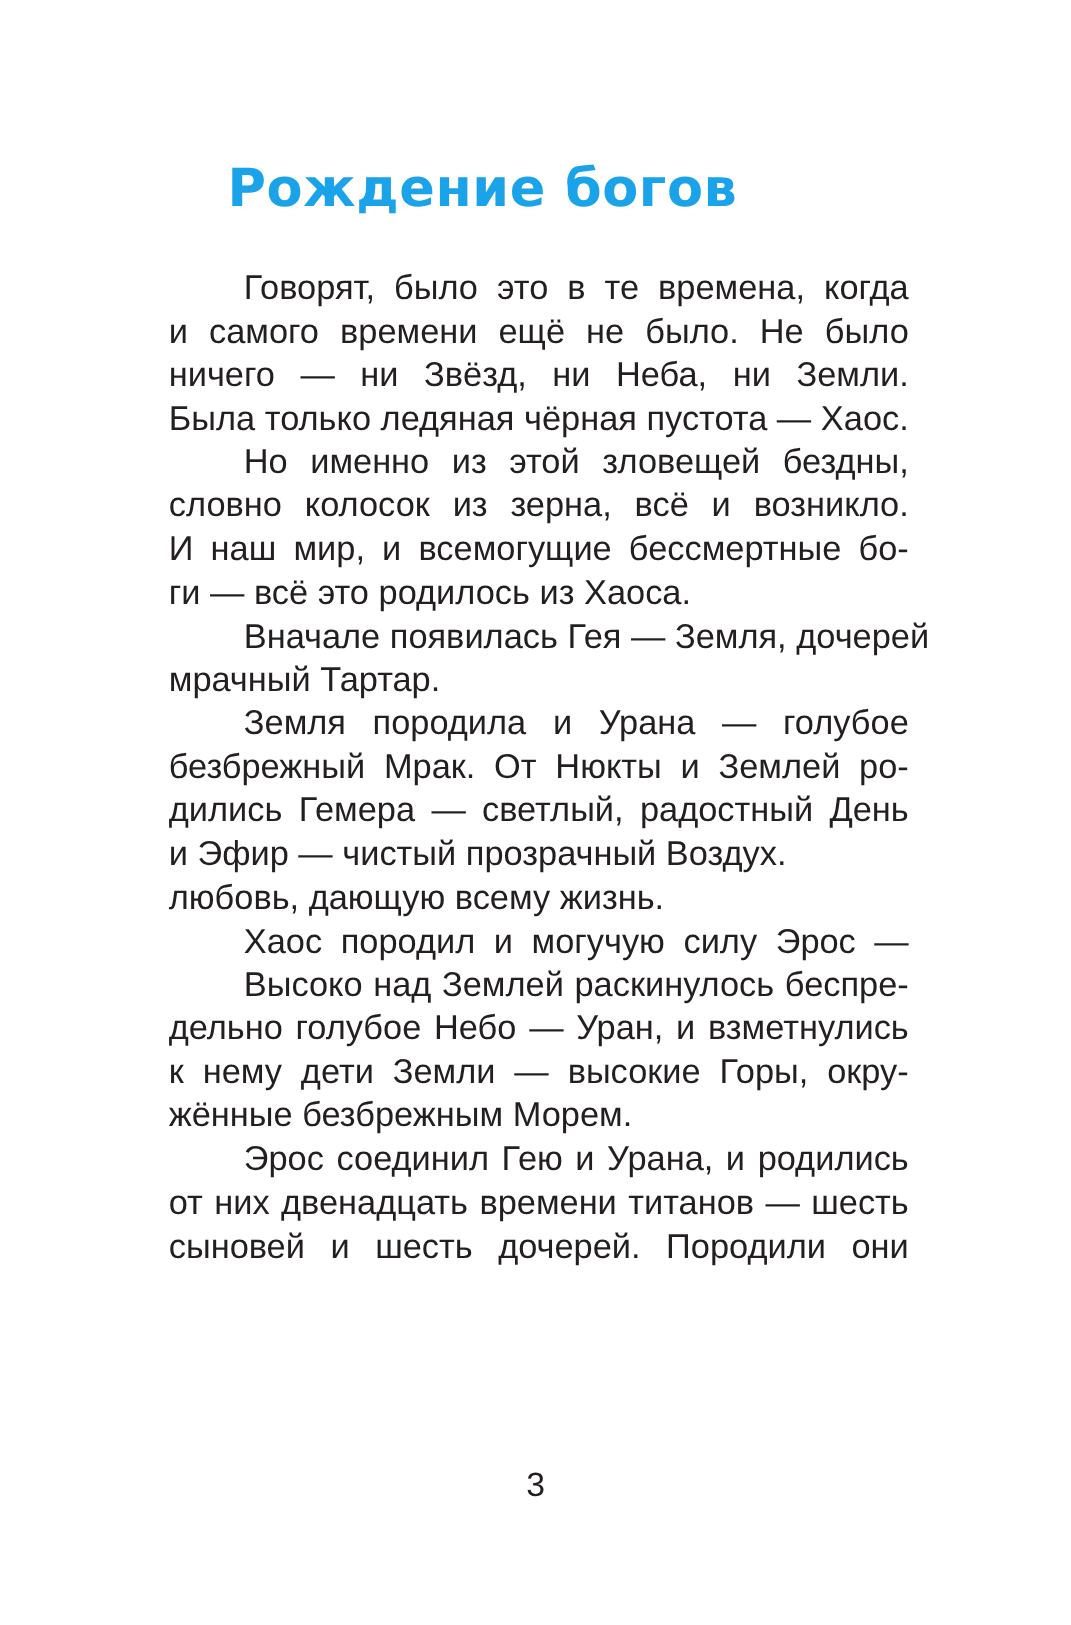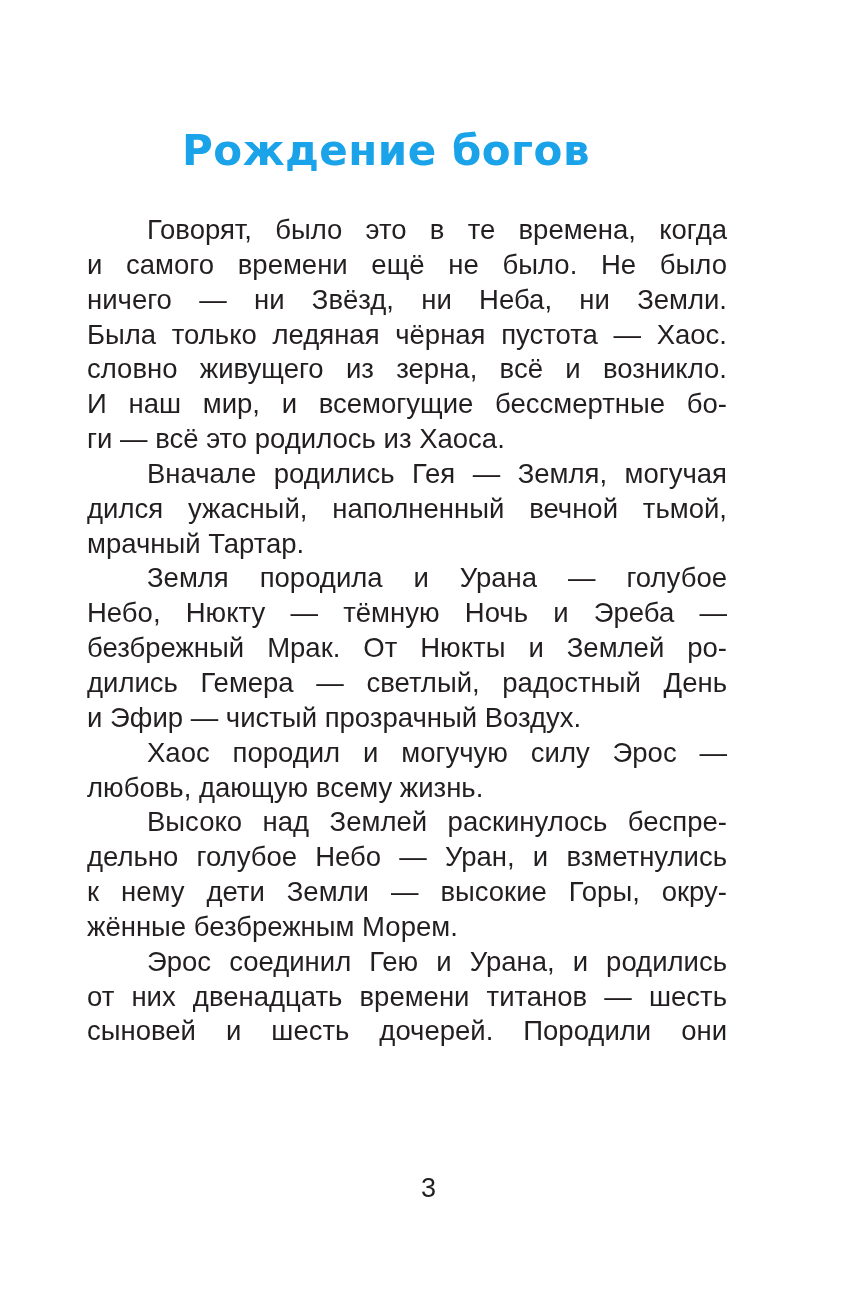--- a/index.html
+++ b/index.html
@@ -31,20 +31,21 @@
     font-size: 27.5px;
     line-height: 34.85px;
     color: #231f20;
   }
   .line {
     display: block;
     height: 34.85px;
     white-space: nowrap;
     text-align: justify;
     text-align-last: justify;
+    margin-left: 48px;
   }
   .line.last { text-align-last: left; }
   .line.indent { padding-left: 60px; }
   .pagenum {
     position: absolute;
     top: 1173px;
     left: 0;
     width: 857px;
     text-align: center;
     font-family: "Liberation Sans", sans-serif;
@@ -58,36 +59,35 @@
 <div class="page">
   <div class="title">Рождение богов</div>
 
   <div class="text">
 
     <span class="line indent">Говорят, было это в те времена, когда</span>
     <span class="line">и самого времени ещё не было. Не было</span>
     <span class="line">ничего — ни Звёзд, ни Неба, ни Земли.</span>
     <span class="line">Была только ледяная чёрная пустота — Хаос.</span>
 
-    <span class="line">словно живущего из зерна, всё и возникло.</span>
+    <span class="line indent">Но именно из этой зловещей бездны,</span>
+    <span class="line">словно колосок из зерна, всё и возникло.</span>
     <span class="line">И наш мир, и всемогущие бессмертные бо-</span>
     <span class="line last">ги — всё это родилось из Хаоса.</span>
 
-    <span class="line indent">Вначале родились Гея — Земля, могучая</span>
-    <span class="line">дился ужасный, наполненный вечной тьмой,</span>
+    <span class="line indent">Вначале появилась Гея — Земля, дочерей</span>
     <span class="line last">мрачный Тартар.</span>
 
     <span class="line indent">Земля породила и Урана — голубое</span>
-    <span class="line">Небо, Нюкту — тёмную Ночь и Эреба —</span>
     <span class="line">безбрежный Мрак. От Нюкты и Землей ро-</span>
     <span class="line">дились Гемера — светлый, радостный День</span>
     <span class="line last">и Эфир — чистый прозрачный Воздух.</span>
 
+    <span class="line last">любовь, дающую всему жизнь.</span>
     <span class="line indent">Хаос породил и могучую силу Эрос —</span>
-    <span class="line last">любовь, дающую всему жизнь.</span>
 
     <span class="line indent">Высоко над Землей раскинулось беспре-</span>
     <span class="line">дельно голубое Небо — Уран, и взметнулись</span>
     <span class="line">к нему дети Земли — высокие Горы, окру-</span>
     <span class="line last">жённые безбрежным Морем.</span>
 
     <span class="line indent">Эрос соединил Гею и Урана, и родились</span>
     <span class="line">от них двенадцать времени титанов — шесть</span>
     <span class="line">сыновей и шесть дочерей. Породили они</span>
   </div>

